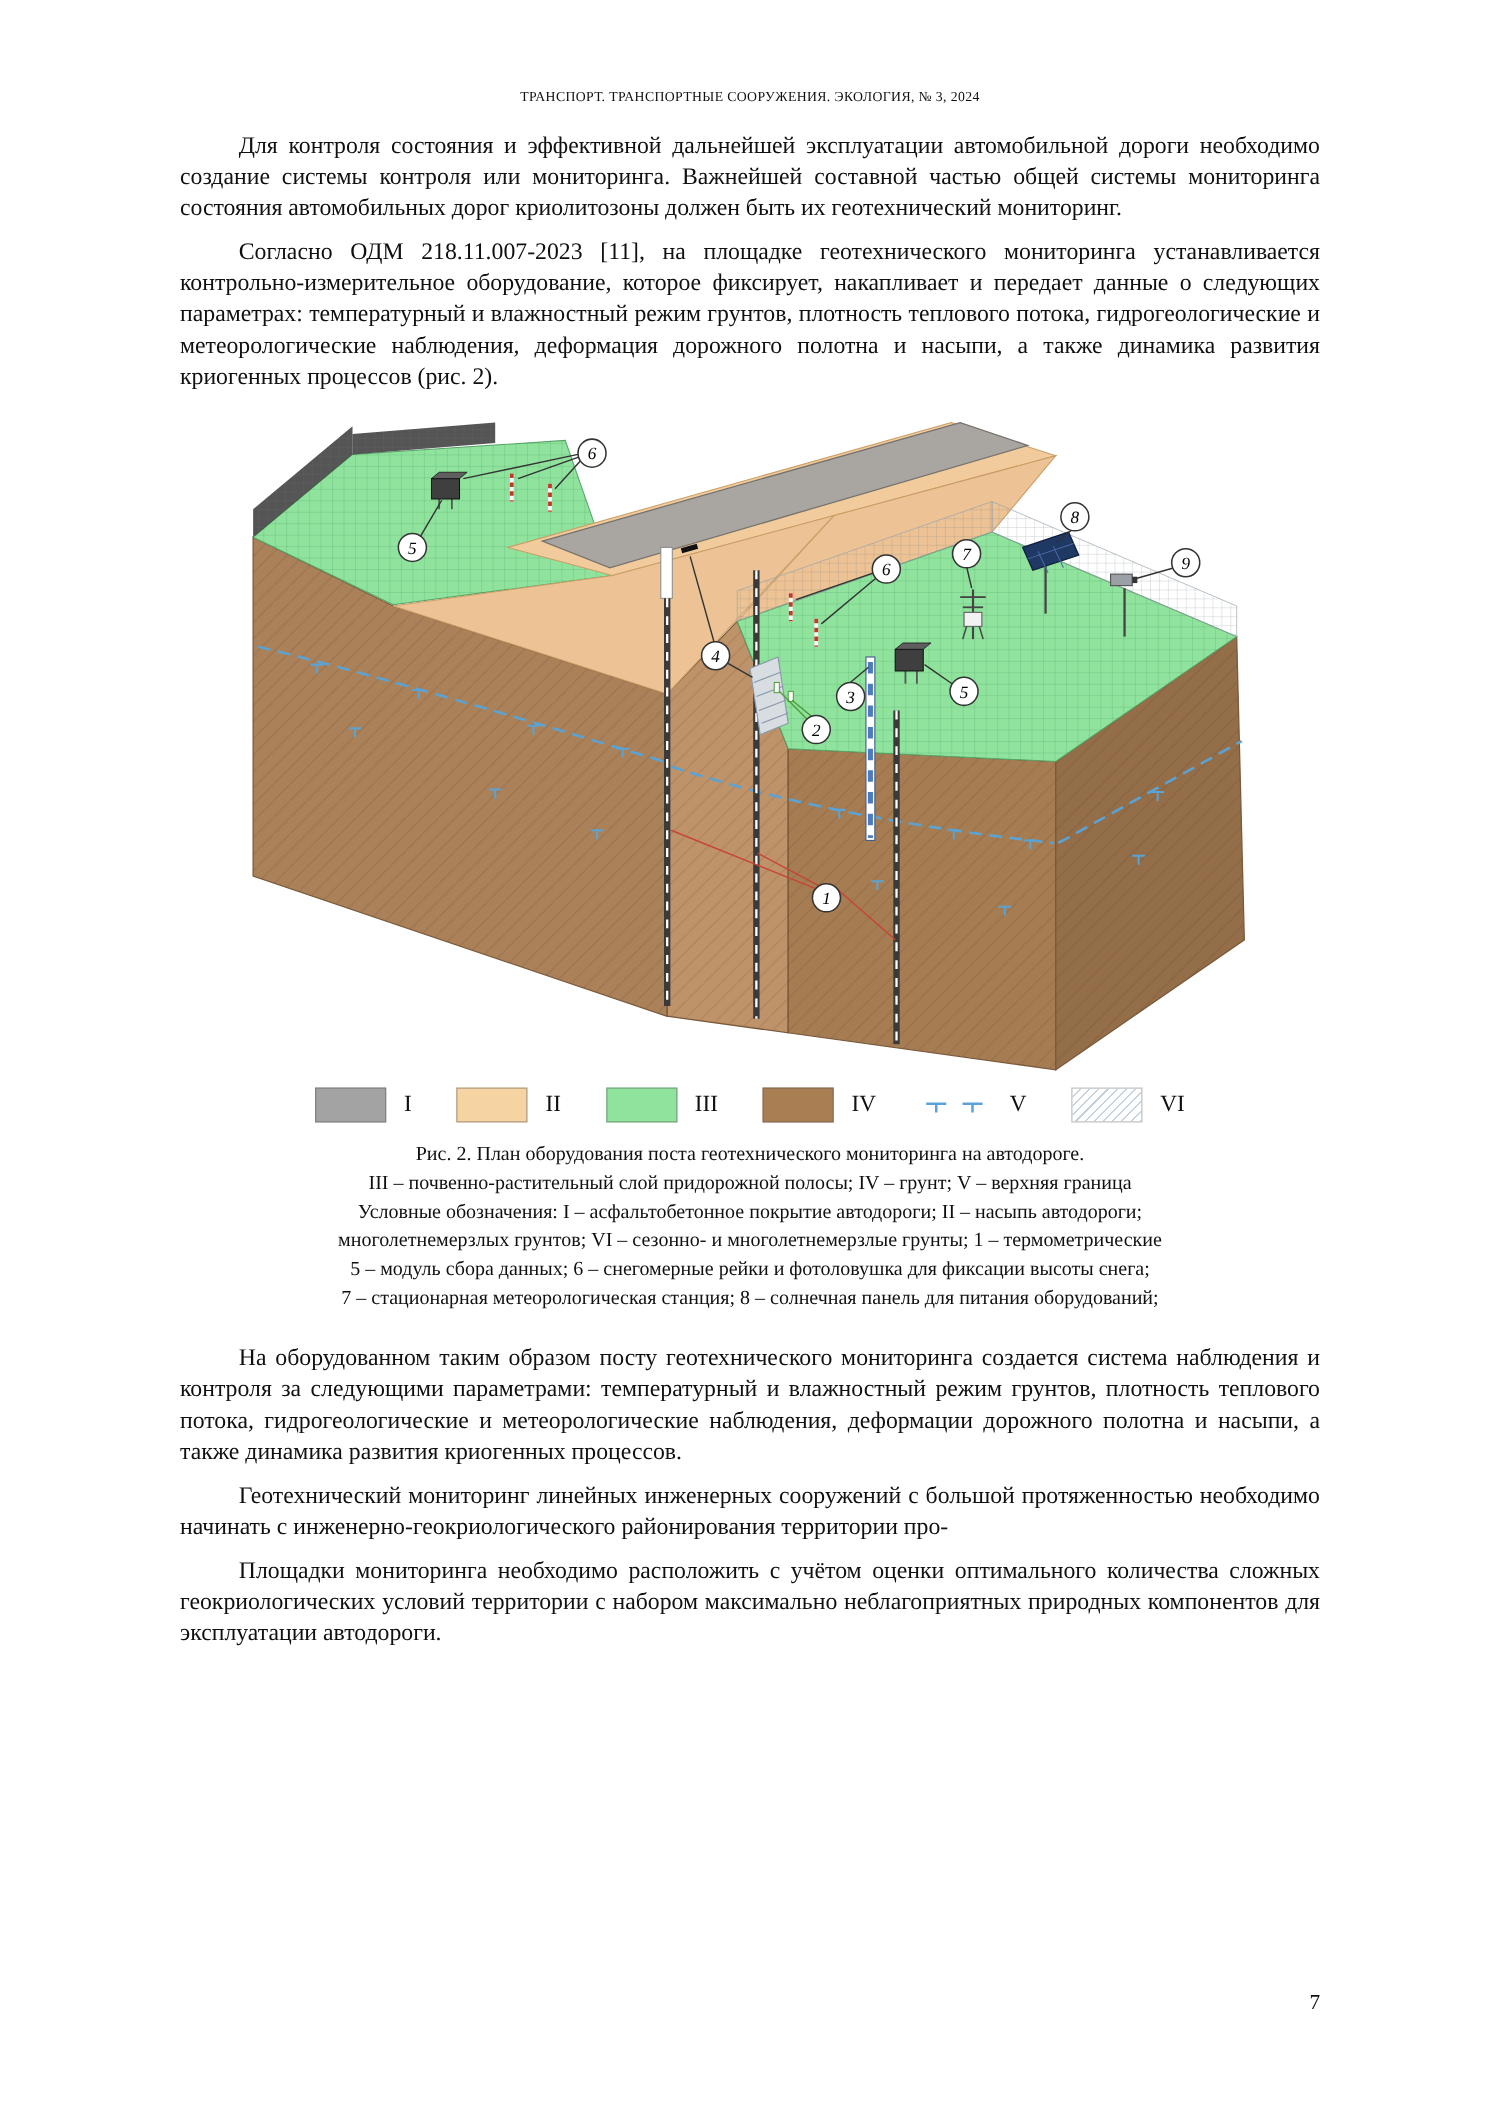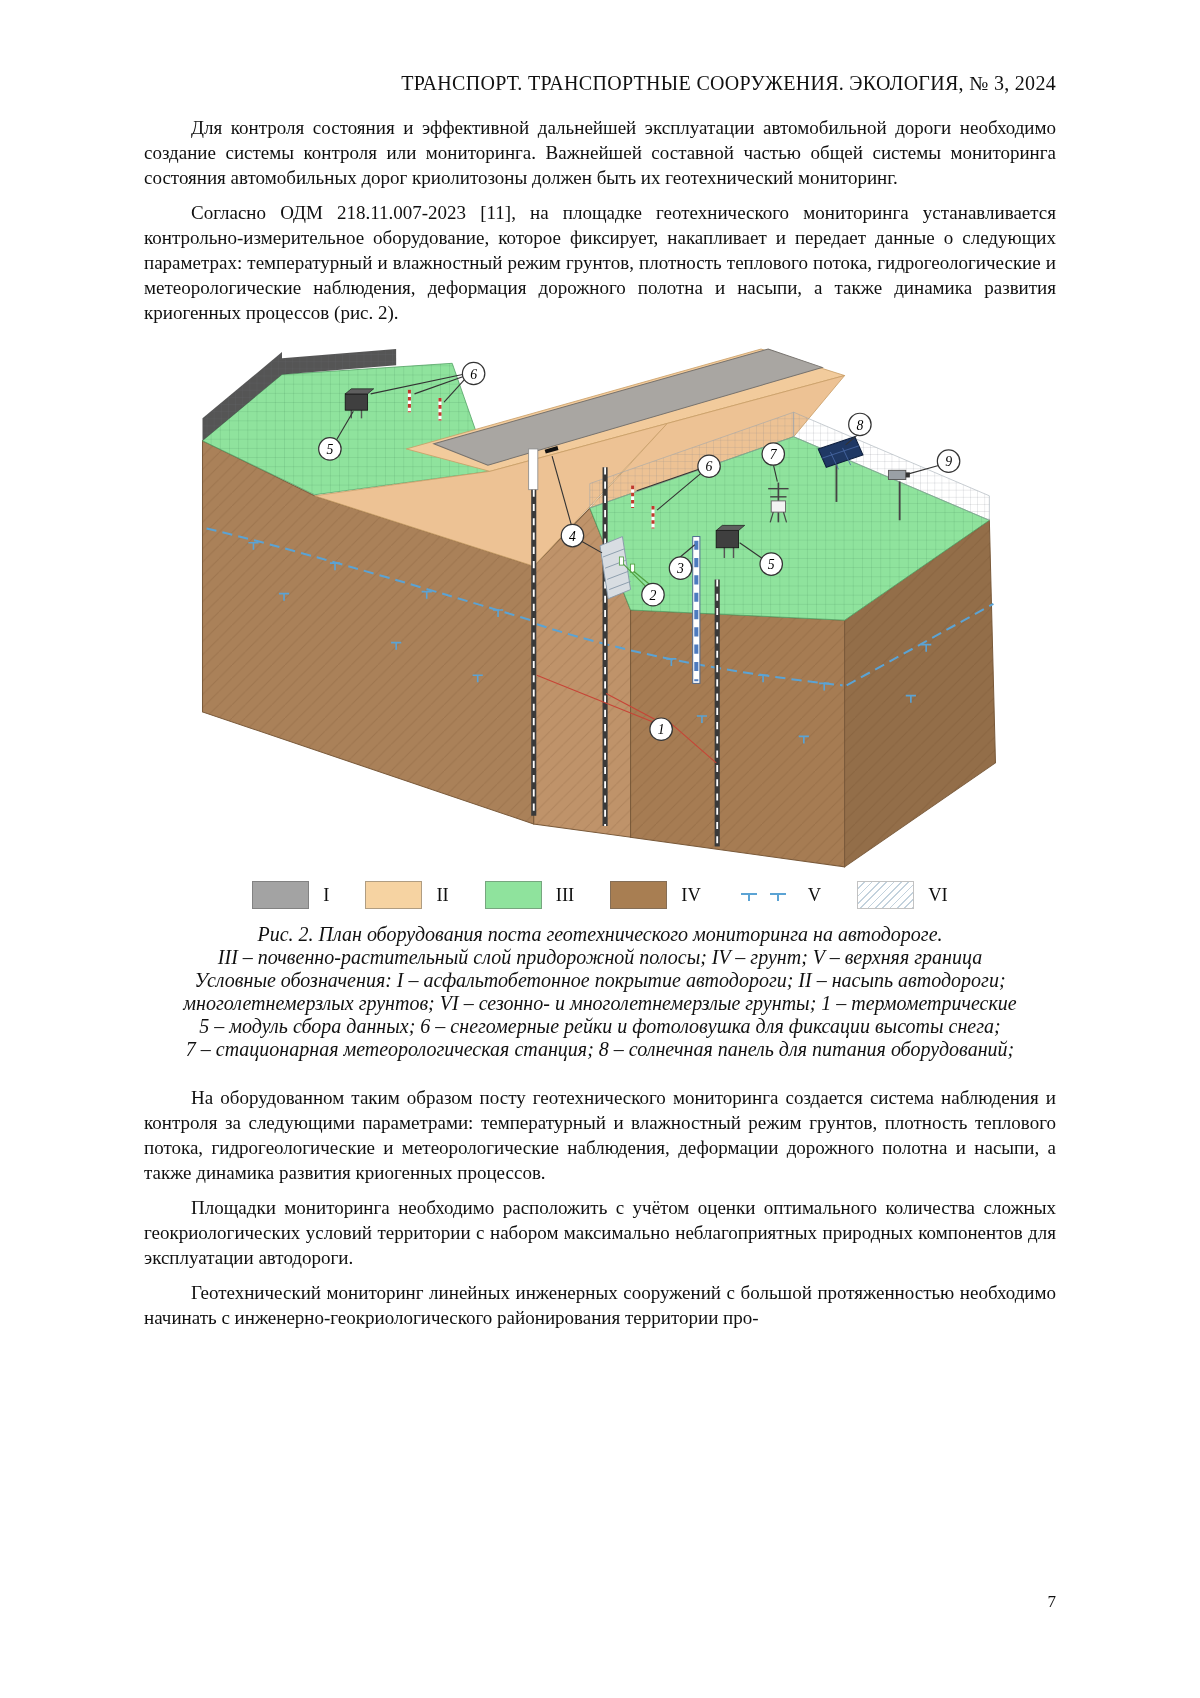--- a/index.html
+++ b/index.html
@@ -14,22 +14,22 @@
     overflow: hidden;
   }
   .content {
     position: absolute;
     left: 144px;
     top: 0;
     width: 912px;
   }
   .journal-header {
     margin-top: 72px;
-    text-align: right;
-    font-size: 20px;
+    text-align: center;
+    font-size: 11px;
     letter-spacing: 0.3px;
     white-space: nowrap;
   }
   .para {
     margin: 0;
     margin-top: 10px;
     font-size: 19px;
     line-height: 25px;
     text-align: justify;
     text-indent: 47px;
@@ -53,23 +53,22 @@
   }
   .legend-swatch.no-border { border: none; }
   .legend-swatch.hatch {
     background: repeating-linear-gradient(135deg, #ffffff 0px, #ffffff 4px, #c3d2dd 4px, #c3d2dd 5.2px);
     border: 1px solid #c2c2c2;
   }
   .legend-label { font-size: 18.5px; }
   .caption {
     margin-top: 14px;
     text-align: center;
-    font-size: 20px;
+    font-size: 16px;
     line-height: 23px;
-    font-style: italic;
   }
   .caption .cap-line { white-space: nowrap; }
   .after-figure { margin-top: 24px; }
   .page-number {
     position: absolute;
     right: 144px;
     bottom: 86px;
     font-size: 17px;
   }
 </style>
@@ -329,19 +328,19 @@
         <div class="cap-line">Рис. 2. План оборудования поста геотехнического мониторинга на автодороге.</div>
         <div class="cap-line">III – почвенно-растительный слой придорожной полосы; IV – грунт; V – верхняя граница</div>
         <div class="cap-line">Условные обозначения: I – асфальтобетонное покрытие автодороги; II – насыпь автодороги;</div>
         <div class="cap-line">многолетнемерзлых грунтов; VI – сезонно- и многолетнемерзлые грунты; 1 – термометрические</div>
         <div class="cap-line">5 – модуль сбора данных; 6 – снегомерные рейки и фотоловушка для фиксации высоты снега;</div>
         <div class="cap-line">7 – стационарная метеорологическая станция; 8 – солнечная панель для питания оборудований;</div>
       </div>
     </div>
 
     <p class="para after-figure">На оборудованном таким образом посту геотехнического мониторинга создается система наблюдения и контроля за следующими параметрами: температурный и влажностный режим грунтов, плотность теплового потока, гидрогеологические и метеорологические наблюдения, деформации дорожного полотна и насыпи, а также динамика развития криогенных процессов.</p>
+    <p class="para">Геотехнический мониторинг линейных инженерных сооружений с большой протяженностью необходимо начинать с инженерно-геокриологического районирования территории про-</p>
     <p class="para">Площадки мониторинга необходимо расположить с учётом оценки оптимального количества сложных геокриологических условий территории с набором максимально неблагоприятных природных компонентов для эксплуатации автодороги.</p>
-    <p class="para">Геотехнический мониторинг линейных инженерных сооружений с большой протяженностью необходимо начинать с инженерно-геокриологического районирования территории про-</p>
 
   </div>
 
   <div class="page-number">7</div>
 </div>
 
 </body></html>

